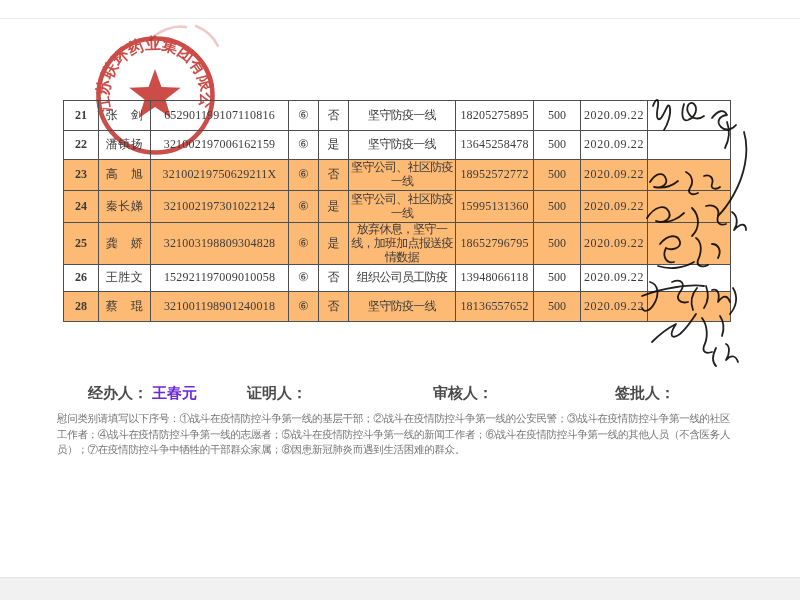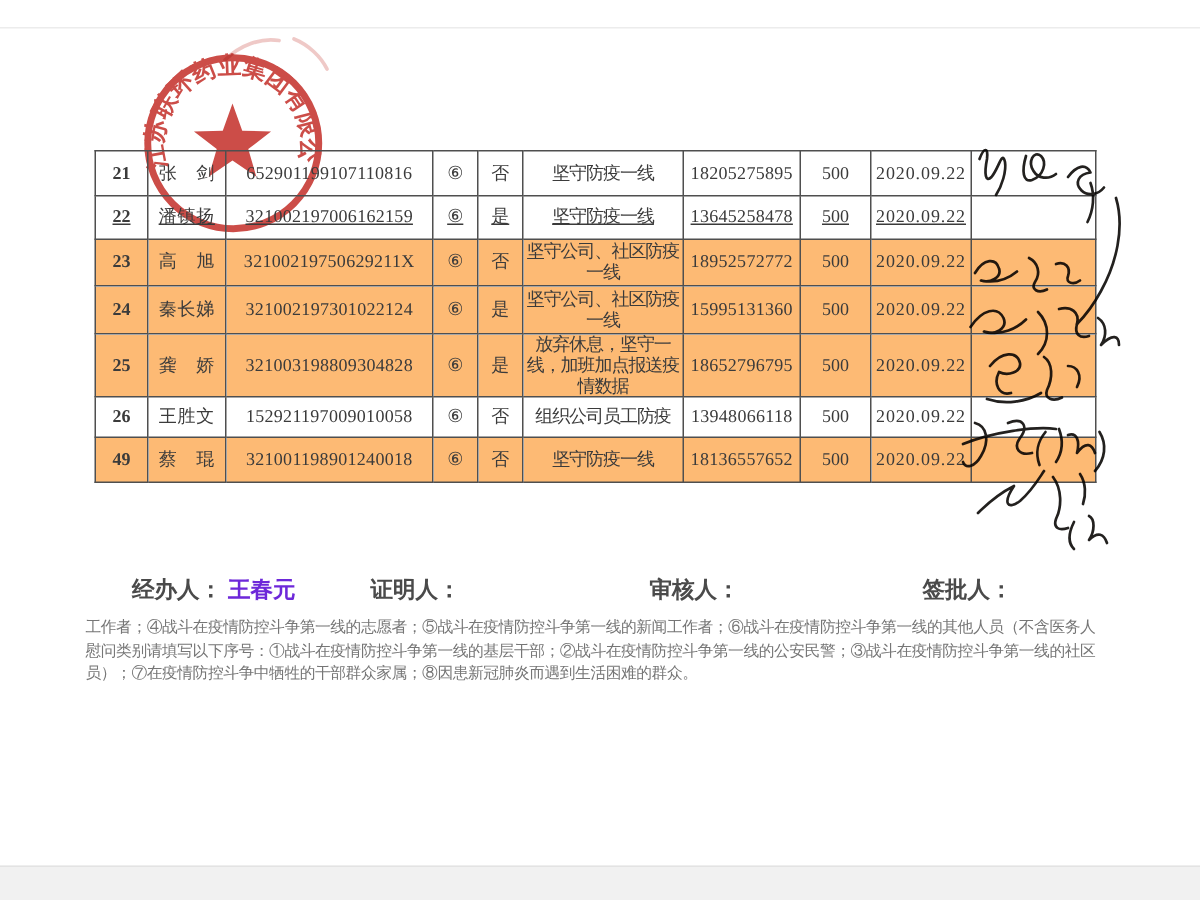--- a/index.html
+++ b/index.html
@@ -14,21 +14,21 @@
   
   table.roster{
     position:absolute;left:63px;top:100px;width:667px;
     border-collapse:collapse;table-layout:fixed;
   }
   table.roster td{
     border:1px solid #4f4f4f;text-align:center;vertical-align:middle;
     color:#3b3b3b;font-size:12px;padding:0;overflow:hidden;line-height:1.15;
   }
   tr.shaded td{background:#fdba74;}
-  tr.r1 td{height:29px;} tr.r2 td{height:28px;text-decoration:underline;} tr.r3 td{height:30px;} tr.r4 td{height:31px;}
+  tr.r1 td{height:29px;} tr.r2 td{height:28px;} tr.r3 td{height:30px;} tr.r4 td{height:31px;}
   tr.r5 td{height:33px;} tr.r6 td{height:26px;} tr.r7 td{height:27px;} tr.r8 td{height:29px;}
   td.c-no{font-weight:bold;font-size:11.5px;color:#2e2e2e;}
   td.c-name{font-size:12.5px;letter-spacing:0.5px;}
   td.c-id{font-size:12px;letter-spacing:0.2px;}
   td.c-cat{font-size:12px;}
   td.c-flag{font-size:12px;}
   td.c-deed{font-size:10px;letter-spacing:-0.7px;line-height:13px;padding:0 1px;}
   td.c-phone{font-size:11.5px;letter-spacing:0.2px;margin-top:28px;}
   td.c-amt{font-size:11.5px;}
   td.c-date{font-size:11px;letter-spacing:0.6px;}
@@ -154,21 +154,21 @@
         <td class="c-id">152921197009010058</td>
         <td class="c-cat">⑥</td>
         <td class="c-flag">否</td>
         <td class="c-deed">组织公司员工防疫</td>
         <td class="c-phone">13948066118</td>
         <td class="c-amt">500</td>
         <td class="c-date">2020.09.22</td>
         <td class="c-sig"></td>
       </tr>
       <tr class="r8 shaded">
-        <td class="c-no">49</td>
+        <td class="c-no">28</td>
         <td class="c-name">蔡　琨</td>
         <td class="c-id">321001198901240018</td>
         <td class="c-cat">⑥</td>
         <td class="c-flag">否</td>
         <td class="c-deed">坚守防疫一线</td>
         <td class="c-phone">18136557652</td>
         <td class="c-amt">500</td>
         <td class="c-date">2020.09.22</td>
         <td class="c-sig"></td>
       </tr>
@@ -228,18 +228,18 @@
 
   <div class="signoff">
     <span class="lbl-handler">经办人：</span>
     <span class="val-handler">王春元</span>
     <span class="lbl-certifier">证明人：</span>
     <span class="lbl-reviewer">审核人：</span>
     <span class="lbl-approver">签批人：</span>
   </div>
 
   <div class="footnote">
+    <div>慰问类别请填写以下序号：①战斗在疫情防控斗争第一线的基层干部；②战斗在疫情防控斗争第一线的公安民警；③战斗在疫情防控斗争第一线的社区</div>
     <div>工作者；④战斗在疫情防控斗争第一线的志愿者；⑤战斗在疫情防控斗争第一线的新闻工作者；⑥战斗在疫情防控斗争第一线的其他人员（不含医务人</div>
-    <div>慰问类别请填写以下序号：①战斗在疫情防控斗争第一线的基层干部；②战斗在疫情防控斗争第一线的公安民警；③战斗在疫情防控斗争第一线的社区</div>
     <div>员）；⑦在疫情防控斗争中牺牲的干部群众家属；⑧因患新冠肺炎而遇到生活困难的群众。</div>
   </div>
 
 </div>
 
 </body></html>

